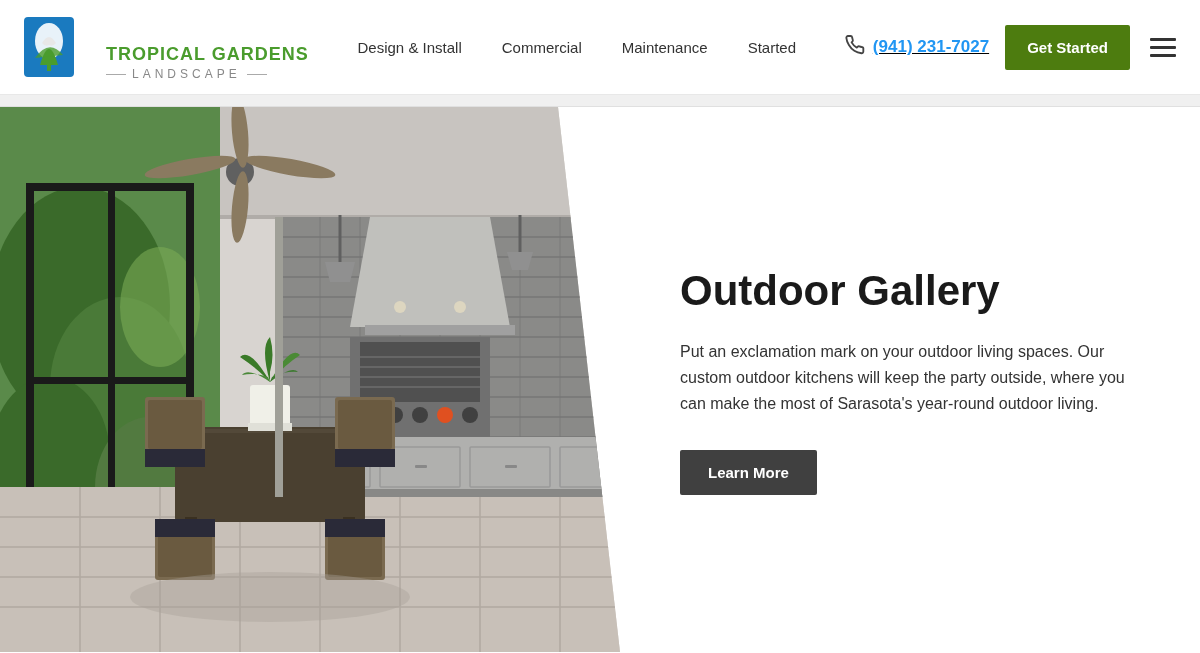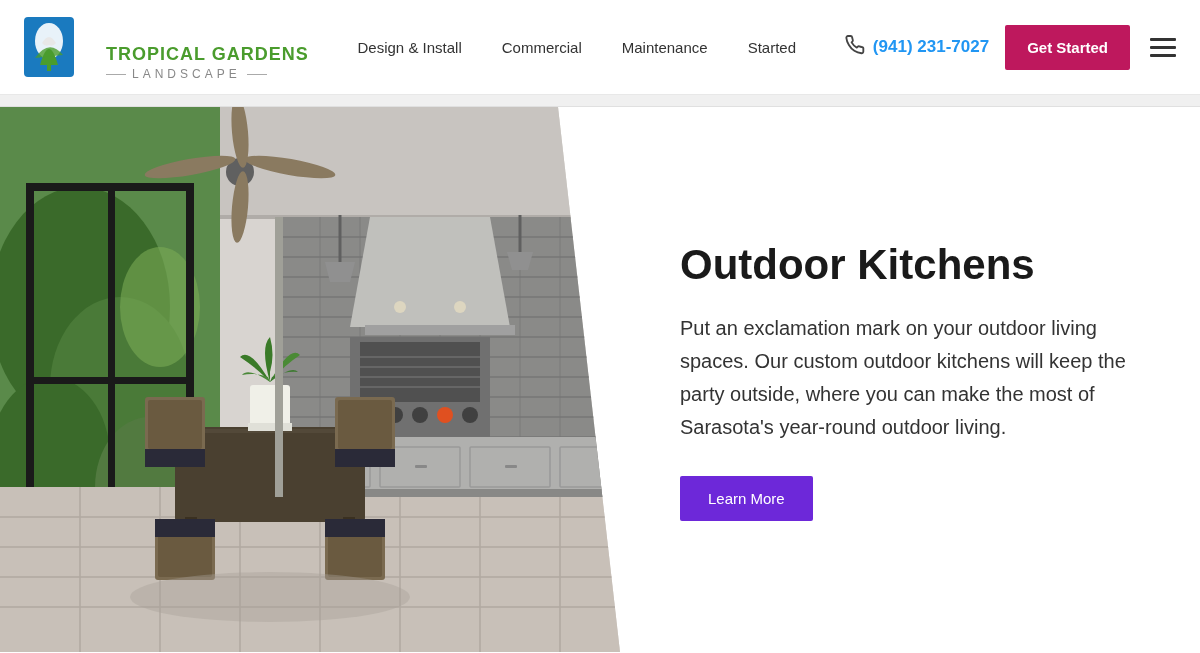--- a/index.html
+++ b/index.html
@@ -65,33 +65,34 @@
     
     .header-right {
       display: flex;
       align-items: center;
       gap: 16px;
     }
     .phone-area {
       display: flex;
       align-items: center;
       gap: 8px;
+      text-decoration: underline;
     }
     .phone-icon {
       font-size: 18px;
       color: #444;
     }
     .phone-number {
       font-size: 17px;
       font-weight: 700;
       color: #2196F3;
       text-decoration: none;
     }
     .get-started-btn {
-      background: #be185d;
+      background: #4d7c0f;
       color: #fff;
       border: none;
       padding: 14px 22px;
       font-size: 15px;
       font-weight: 700;
       cursor: pointer;
       border-radius: 2px;
       white-space: nowrap;
     }
     .hamburger {
@@ -143,33 +144,33 @@
       align-items: flex-start;
     }
     .section-title {
       font-size: 42px;
       font-weight: 800;
       color: #1a1a1a;
       margin-bottom: 24px;
       line-height: 1.1;
     }
     .section-description {
-      font-size: 20px;
+      font-size: 16px;
       color: #333;
       line-height: 1.65;
       max-width: 520px;
       margin-bottom: 32px;
     }
     .learn-more-btn {
-      background: #6d28d9;
+      background: #404040;
       color: #fff;
       border: none;
       padding: 14px 28px;
       font-size: 15px;
-      font-weight: 400;
+      font-weight: 700;
       cursor: pointer;
       border-radius: 2px;
     }
 
     
     .logo-svg-container {
       width: 58px;
       height: 68px;
     }
   </style>
@@ -375,18 +376,18 @@
 
         <ellipse cx="270" cy="490" rx="140" ry="25" fill="#a8a098" opacity="0.4"></ellipse>
 
         <rect x="275" y="110" width="8" height="280" fill="#a0a098"></rect>
 
       </g>
     </svg>
   </div>
 
   <div class="content-area">
-    <h1 class="section-title">Outdoor Kitchens</h1>
+    <h1 class="section-title">Outdoor Gallery</h1>
     <p class="section-description">Put an exclamation mark on your outdoor living spaces. Our custom outdoor kitchens will keep the party outside, where you can make the most of Sarasota's year-round outdoor living.</p>
     <button class="learn-more-btn">Learn More</button>
   </div>
 
 </section>
 
 </body></html>

